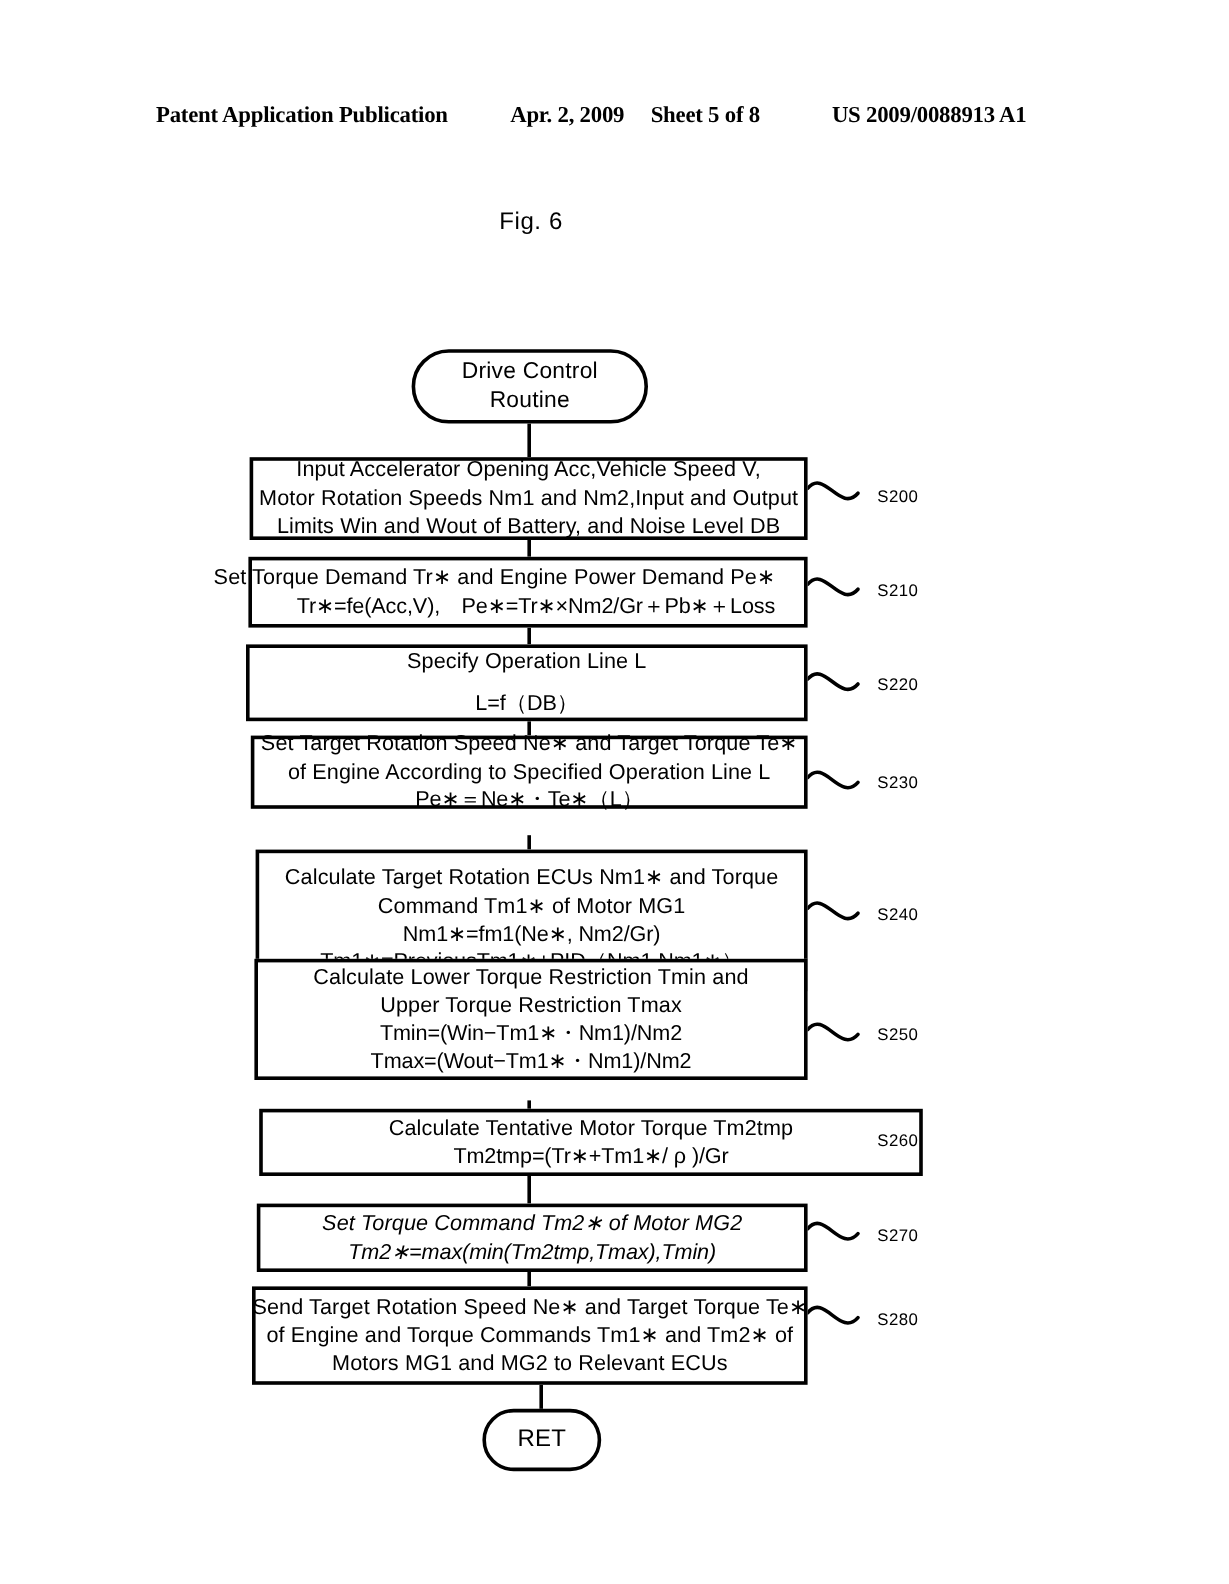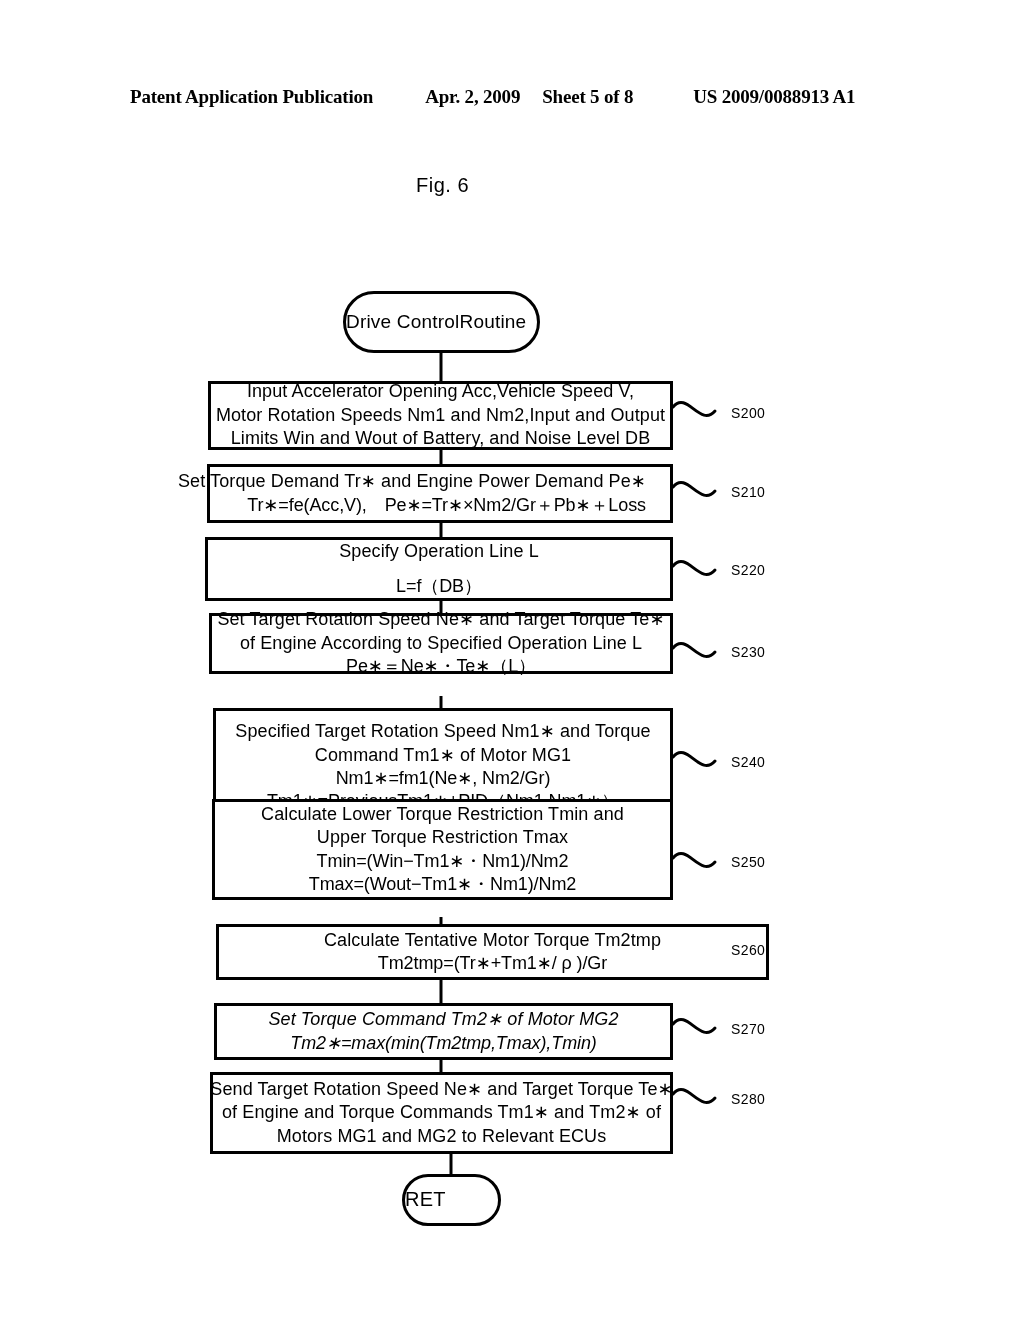--- a/index.html
+++ b/index.html
@@ -53,22 +53,23 @@
     height: 1320px;
   }
 
   
   .terminator {
     position: absolute;
     box-sizing: border-box;
     border: 3px solid #000;
     background: #fff;
     display: flex;
-    flex-direction: row;
+    flex-direction: column;
     align-items: center;
+    justify-content: center;
     text-align: center;
     line-height: 1.28;
     font-size: 19px;
     letter-spacing: 0.2px;
   }
   #term-start {
     left: 343px;  top: 291px;
     width: 197px; height: 62px;
     border-radius: 34px;
   }
@@ -188,21 +189,21 @@
   <span class="ln eqn">L=f（DB）</span>
 </div>
 
 <div class="proc-box" id="box-s230">
   <span class="ln">Set Target Rotation Speed Ne∗ and Target Torque Te∗</span>
   <span class="ln">of Engine According to Specified Operation Line L</span>
   <span class="ln eqn">Pe∗＝Ne∗・Te∗（L）</span>
 </div>
 
 <div class="proc-box" id="box-s240">
-  <span class="ln">Specified Target Rotation Speed Nm1∗ and Torque</span>
+  <span class="ln">Calculate Target Rotation ECUs Nm1∗ and Torque</span>
   <span class="ln">Command Tm1∗ of Motor MG1</span>
   <span class="ln eqn">Nm1∗=fm1(Ne∗, Nm2/Gr)</span>
   <span class="ln eqn">Tm1∗=PreviousTm1∗+PID（Nm1,Nm1∗）</span>
 </div>
 
 <div class="proc-box" id="box-s250">
   <span class="ln">Calculate Lower Torque Restriction Tmin and</span>
   <span class="ln">Upper Torque Restriction Tmax</span>
   <span class="ln eqn">Tmin=(Win−Tm1∗・Nm1)/Nm2</span>
   <span class="ln eqn">Tmax=(Wout−Tm1∗・Nm1)/Nm2</span>

